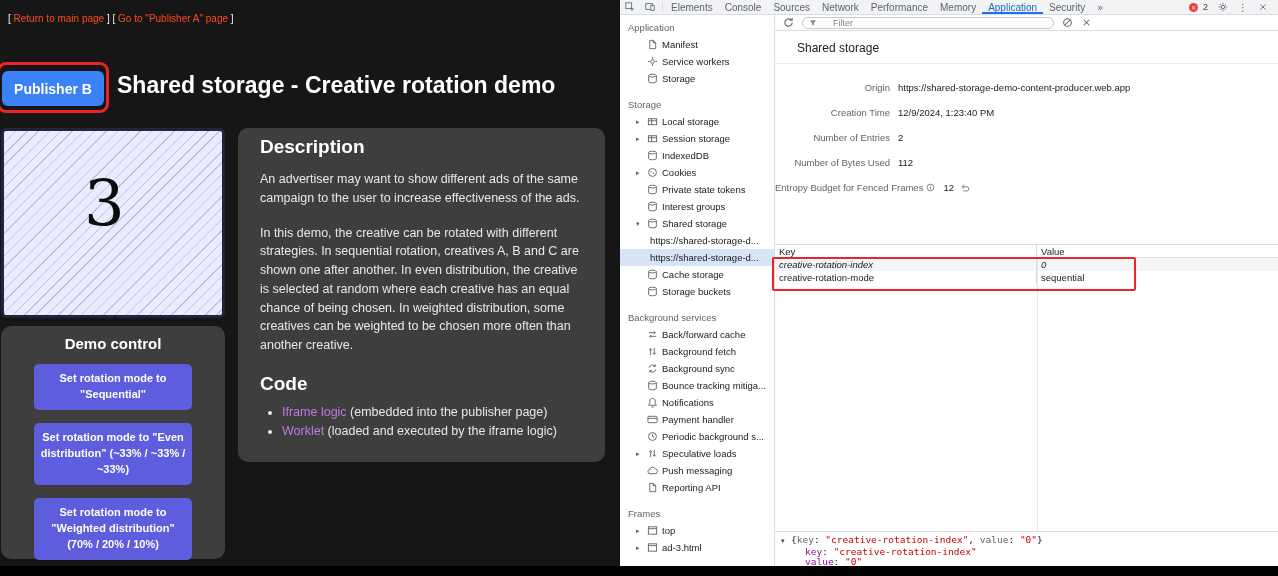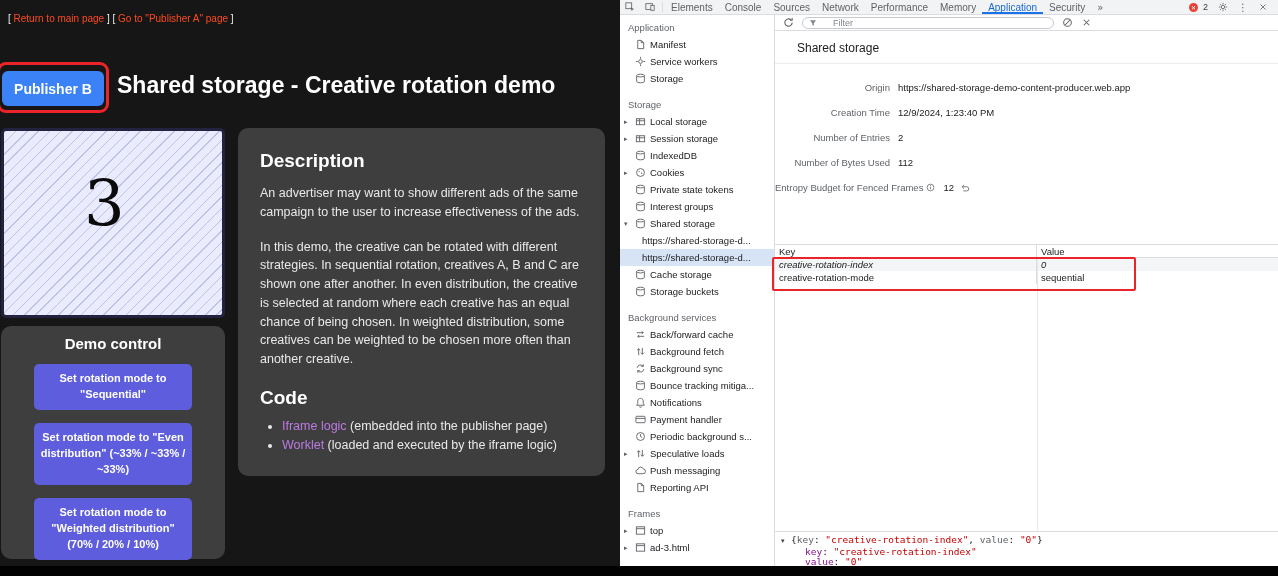--- a/index.html
+++ b/index.html
@@ -16,21 +16,21 @@
   .annotation { position:absolute; border:3px solid #ea2428; pointer-events:none; }
   .ann-publisher { left:-3px; top:62px; width:112px; height:51px; border-radius:9px; }
   .page-title { position:absolute; left:117px; top:72px; font-size:23px; font-weight:bold; color:#fff; white-space:nowrap; }
   .creative { position:absolute; left:1px; top:128px; width:224px; height:190px; background:#eaebfc; border:3px solid #23233f;
     border-radius:5px; background-image:repeating-linear-gradient(135deg, rgba(105,118,190,0.35) 0px, rgba(105,118,190,0.35) 1px, transparent 1px, transparent 8px); }
   .creative-number { position:absolute; left:80px; top:36px; font-family:"DejaVu Serif", serif; font-size:64px; color:#0b0b0b; }
   .demo-panel { position:absolute; left:1px; top:326px; width:224px; height:233px; background:#3e3e3e; border-radius:10px; padding-top:9px; }
   .demo-title { text-align:center; color:#fff; font-weight:bold; font-size:15px; margin-bottom:12px; }
   .demo-btn { display:block; width:158px; margin:0 auto 13px auto; background:#5d5ddd; color:#fff; font-family:"Liberation Sans", sans-serif;
     font-weight:bold; font-size:11px; line-height:1.45; border:none; border-radius:5px; padding:7px 4px; text-align:center; cursor:pointer; }
-  .desc-panel { position:absolute; left:238px; top:128px; width:367px; background:#3e3e3e; border-radius:10px; padding:22px 22px 20px 22px; color:#e9e9e9; }
+  .desc-panel { position:absolute; left:238px; top:128px; width:367px; background:#3e3e3e; border-radius:10px; padding:8px 22px 20px 22px; color:#e9e9e9; }
   .panel-h { font-size:19px; font-weight:bold; color:#fff; margin-bottom:12px; }
   .desc-panel p { font-size:12.5px; line-height:1.5; }
   .desc-panel p + p { margin-top:16px; }
   .code-h { margin-top:18px; margin-bottom:8px; }
   .code-list { margin-left:22px; font-size:12.5px; line-height:1.55; }
   .code-list li::marker { color:#e9e9e9; }
   .code-link { color:#bd7ae3; text-decoration:none; cursor:pointer; }
 
   
   .devtools { position:absolute; left:620px; top:0; width:658px; height:576px; background:#be185d; overflow:hidden; font-family:"Liberation Sans", sans-serif; }
@@ -45,23 +45,23 @@
   .overflow-chevron { color:#5f6368; cursor:pointer; font-family:"DejaVu Sans", sans-serif; }
   .err-ico { width:9px; height:9px; border-radius:50%; background:#e94235; color:#fff; font-size:6px; line-height:9px; text-align:center;
     display:inline-block; font-family:"DejaVu Sans", sans-serif; }
   .err-count { font-size:9px; color:#3c4043; }
   .kebab { font-family:"DejaVu Sans", sans-serif; font-size:10px; cursor:pointer; }
 
   .dt-sidebar { position:absolute; left:0; top:15px; width:155px; height:561px; background:#fff; border-right:1px solid #dadce0;
     font-size:9.5px; color:#202124; padding-top:4px; overflow:hidden; }
   .dt-section { color:#5f6368; padding:3px 0 3px 8px; height:17px; cursor:pointer; }
   .dt-section.gap { margin-top:9px; }
-  .dt-item { display:flex; align-items:center; height:17px; padding-left:4px; gap:4px; cursor:pointer; white-space:nowrap; }
+  .dt-item { display:flex; align-items:center; height:17px; padding-left:16px; gap:4px; cursor:pointer; white-space:nowrap; }
   .dt-item .arrow { width:7px; flex:0 0 auto; color:#5f6368; font-size:7px; font-family:"DejaVu Sans", sans-serif; }
-  .dt-item.child { padding-left:22px; }
+  .dt-item.child { padding-left:30px; }
   .dt-item.selected { background:#d7e4f6; }
   .icon12 { width:11px; height:11px; flex:0 0 auto; color:#5f6368; }
   .icon12 svg { width:11px; height:11px; display:block; }
 
   .dt-main { position:absolute; left:155px; top:15px; width:503px; height:561px; background:#fff; }
   .dt-toolbar { height:16px; border-bottom:1px solid #dadce0; display:flex; align-items:center; gap:8px; padding:0 8px; color:#5f6368; }
   .dt-toolbar .tbico { width:11px; height:11px; cursor:pointer; }
   .dt-toolbar .tbico svg { width:11px; height:11px; display:block; }
   .filter-box { width:252px; height:12px; border:1px solid #c6cacd; border-radius:7px; display:flex; align-items:center; gap:16px;
     padding:0 6px; font-size:9px; color:#80868b; cursor:text; }

